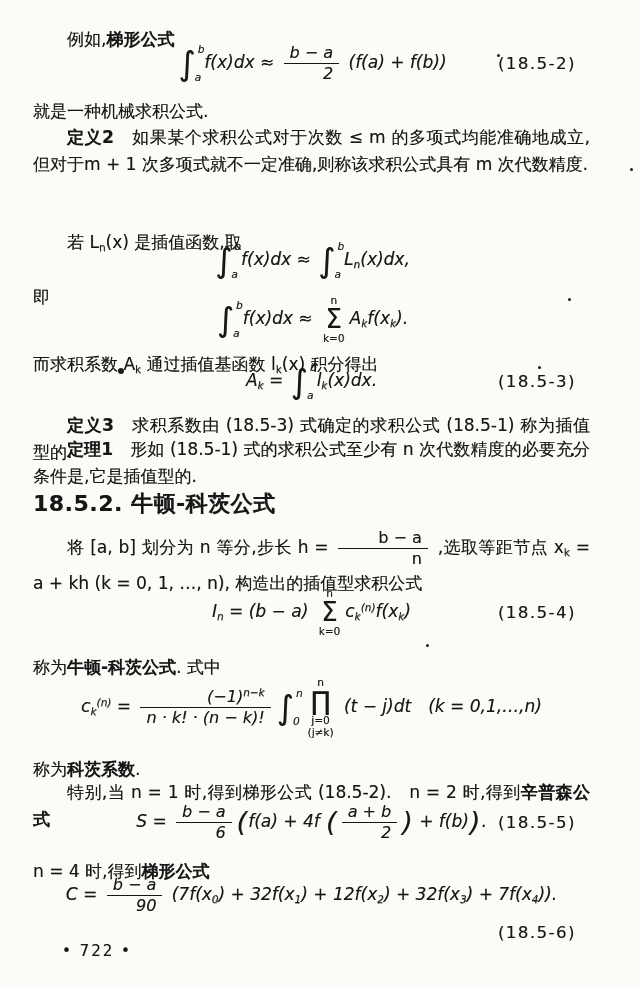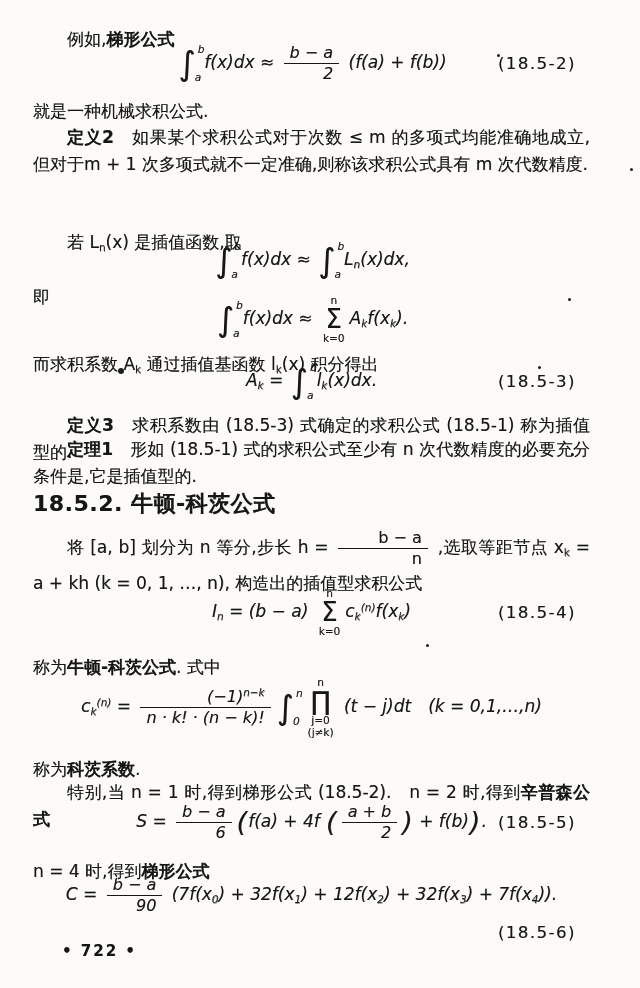--- a/index.html
+++ b/index.html
@@ -48,21 +48,21 @@
     font-style:normal;
   }
   .s-op{font-size:26px;line-height:1;}
   .bigp{font-size:27px;vertical-align:middle;line-height:0;margin:0 1px;}
   .heading{
     position:absolute;left:33px;font-size:22px;font-weight:700;letter-spacing:0.5px;
   }
   .eqnum-row{position:absolute;left:33px;right:50px;height:24px;}
   .footer{
     position:absolute;left:62px;top:942px;
-    font-size:15px;font-weight:700;letter-spacing:2px;
+    font-size:15px;font-weight:400;letter-spacing:2px;
   }
   .speck{position:absolute;background:#1d1d1d;border-radius:50%;}
 </style>
 </head>
 <body>
 
 <div class="page">
 
   <div class="para indent" style="top:18px">例如,<b>梯形公式</b></div>
 

